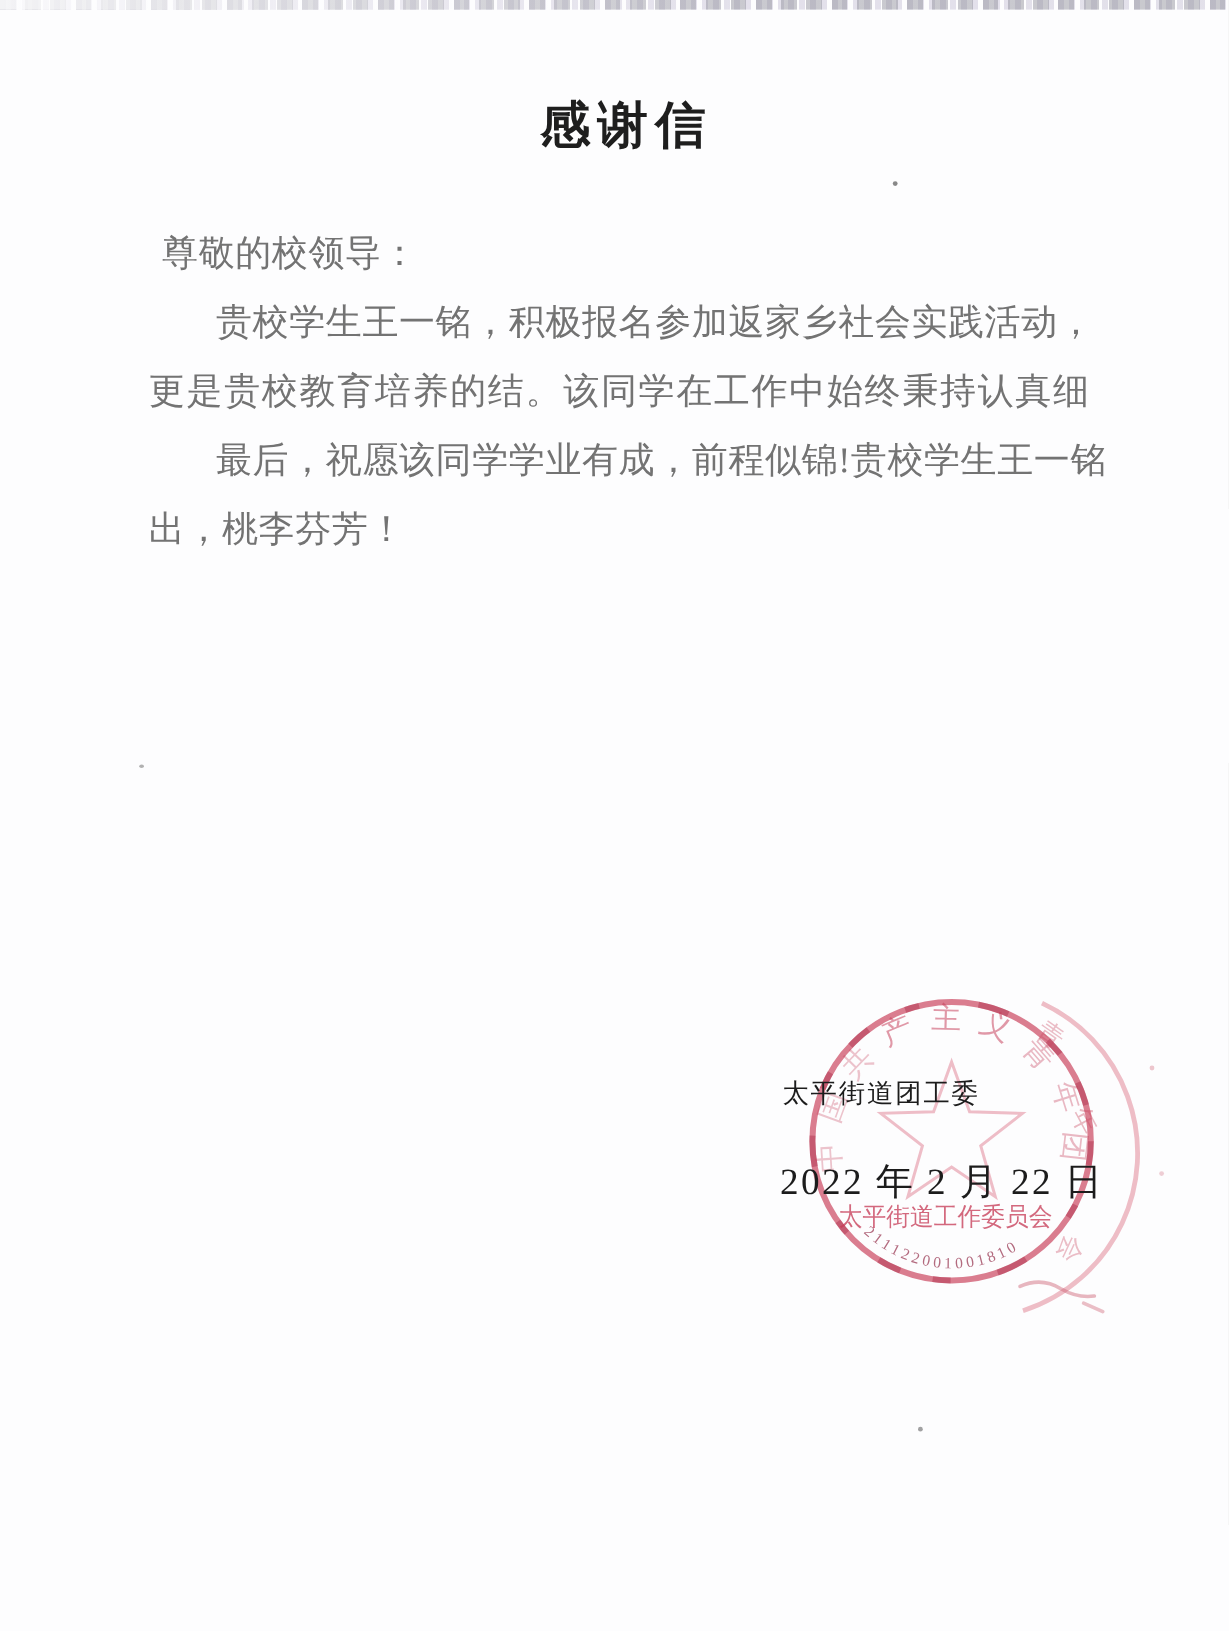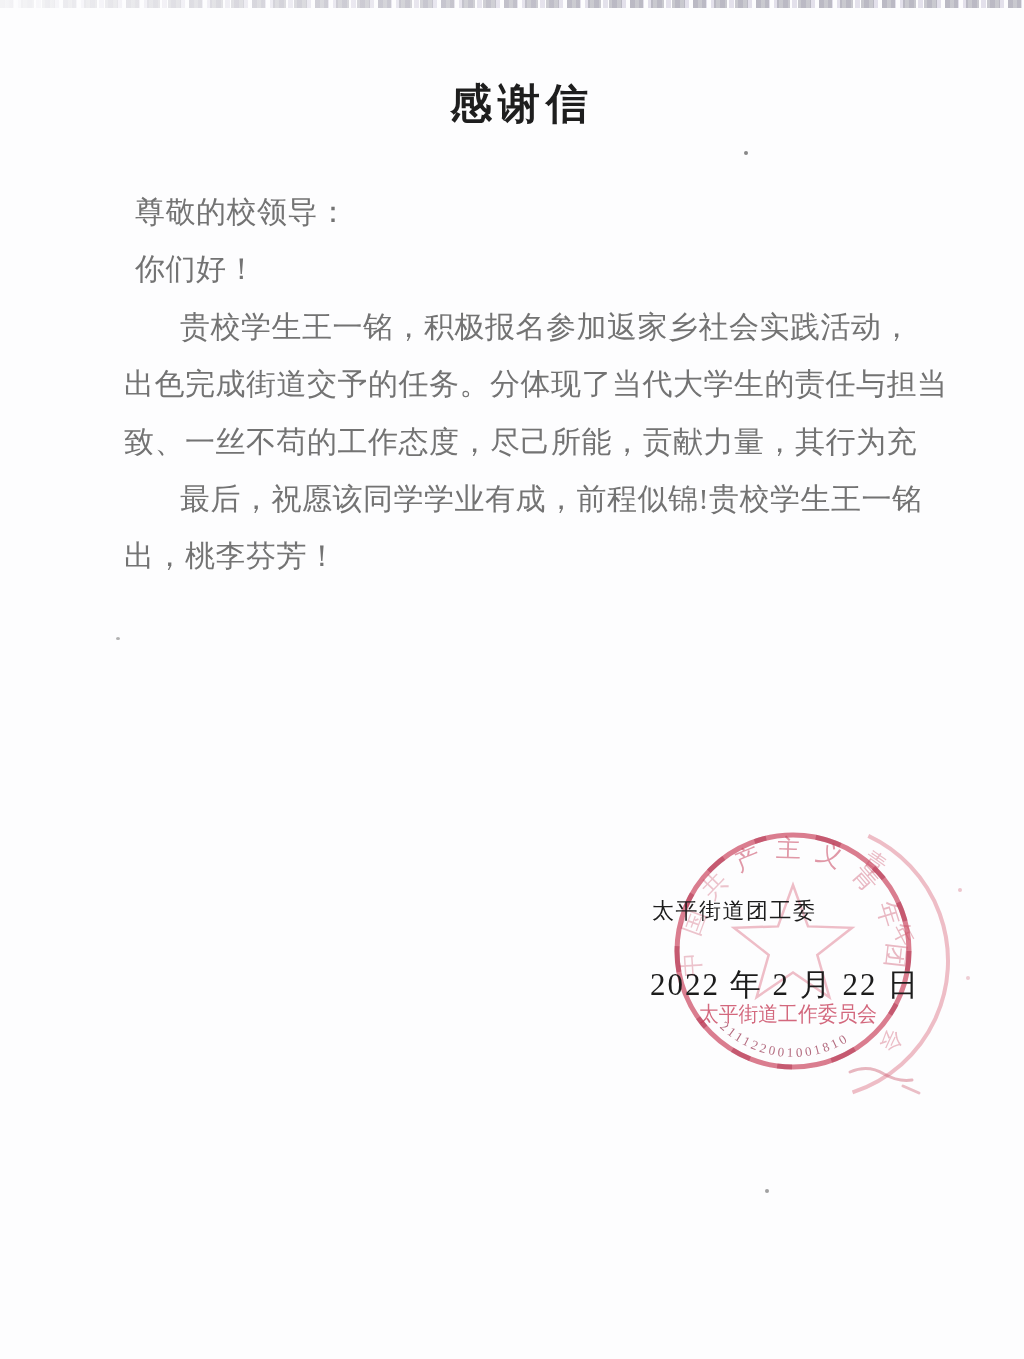--- a/index.html
+++ b/index.html
@@ -99,24 +99,22 @@
 <body>
 
 <div class="page">
 
   <div class="top-artifact"></div>
 
   <h1 class="title">感谢信</h1>
 
   <div class="body-block">
     <div class="line left salute">尊敬的校领导：</div>
-    <div class="line left salute">你们好！</div>
     <div class="line indent">贵校学生王一铭，积极报名参加返家乡社会实践活动，</div>
-    <div class="line">出色完成街道交予的任务。分体现了当代大学生的责任与担当</div>
-    <div class="line">致、一丝不苟的工作态度，尽己所能，贡献力量，其行为充</div>
+    <div class="line">更是贵校教育培养的结。该同学在工作中始终秉持认真细</div>
     <div class="line indent">最后，祝愿该同学学业有成，前程似锦!贵校学生王一铭</div>
     <div class="line left">出，桃李芬芳！</div>
   </div>
 
   <svg class="seal" viewBox="0 0 400 400">
     <defs>
       <path id="arcTop" d="M 94.7 213.2 A 94 94 0 1 1 271.3 213.2" fill="none"></path>
       <path id="arcBottom" d="M 96.2 241.8 A 106 106 0 0 0 269.8 241.8" fill="none"></path>
     </defs>
 

